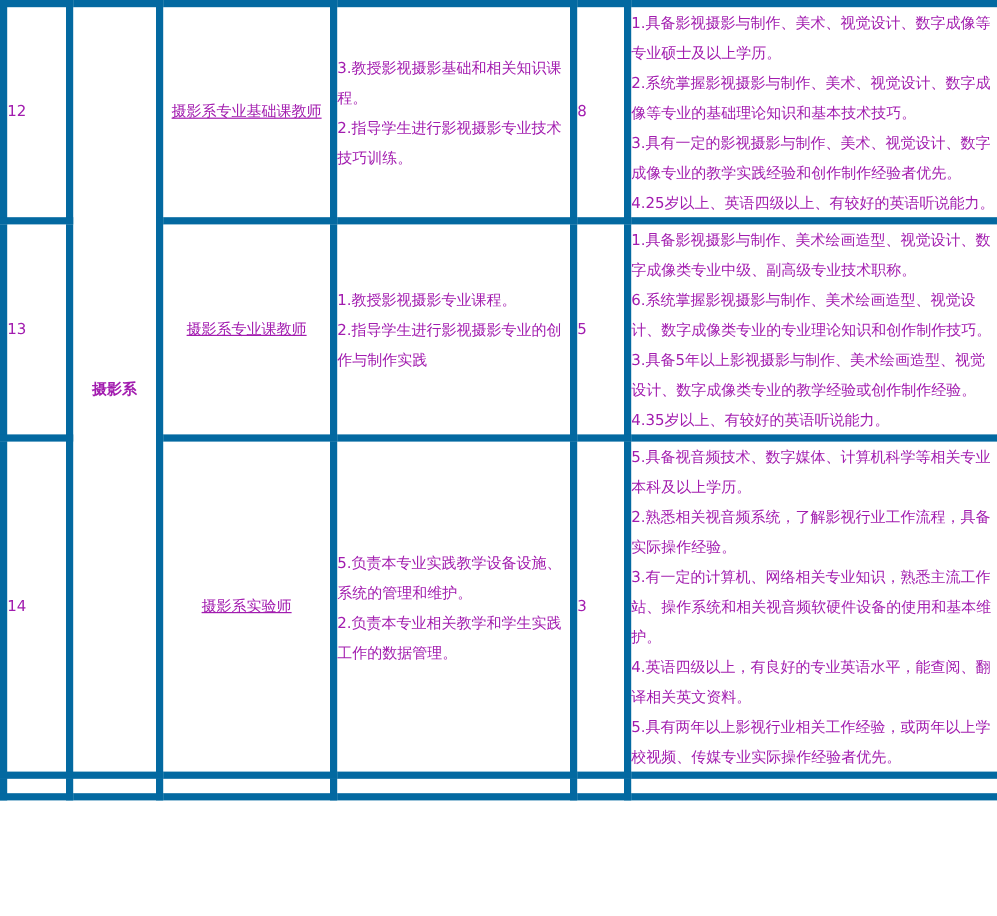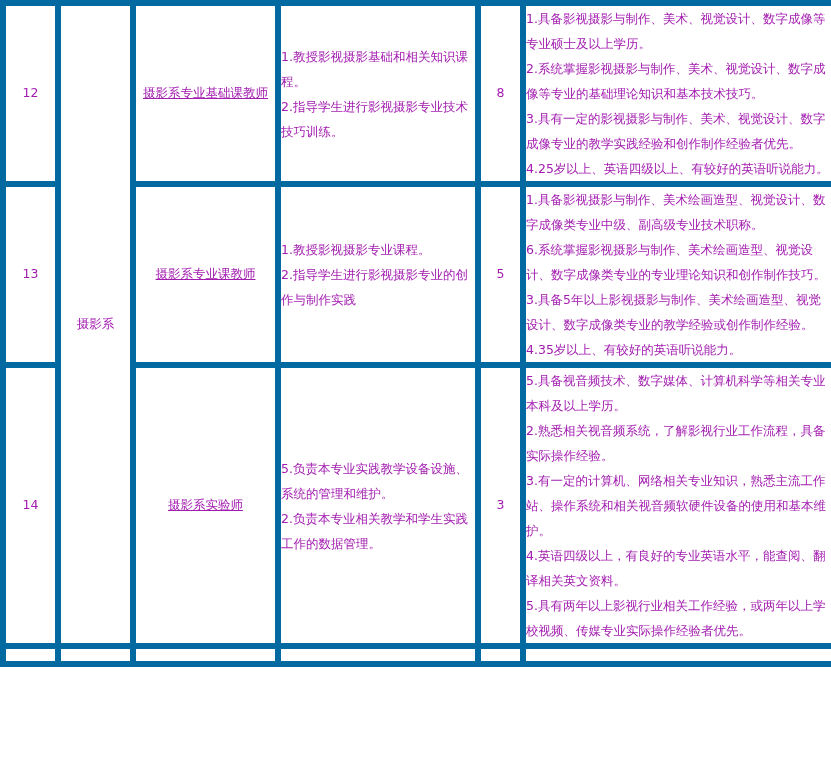--- a/index.html
+++ b/index.html
@@ -33,21 +33,20 @@
   }
   
   col.c-no     { width: 55px; }
   col.c-dept   { width: 75px; }
   col.c-post   { width: 145px; }
   col.c-duty   { width: 200px; }
   col.c-num    { width: 45px; }
   col.c-req    { width: 311px; }
 
   td.cell-center {
-    text-align: center;
   }
   td.cell-text {
     text-align: left;
     padding: 8px 10px 8px 10px;
   }
   td.cell-post {
     text-align: center;
     padding: 6px 8px;
     text-decoration: underline;
   }
@@ -57,20 +56,21 @@
     text-indent: 0;
     word-break: break-all;
   }
   .duty .para { line-height: 2.0; }
   .req .para  { line-height: 2.0; }
 
   .dept-vert {
     text-align: center;
     font-size: 12.5px;
     line-height: 1.8;
+    font-weight: bold;
   }
   .bottom-stub td {
     height: 12px;
     border-top: 1px solid #000000;
     border-bottom: none;
   }
 </style>
 </head>
 <body>
 
@@ -84,21 +84,21 @@
       <col class="c-num">
       <col class="c-req">
     </colgroup>
     <tbody>
 
       <tr>
         <td class="cell-center">12</td>
         <td class="dept-vert" rowspan="3">摄影系</td>
         <td class="cell-post">摄影系专业基础课教师</td>
         <td class="cell-text duty">
-          <p class="para">1.教授影视摄影基础和相关知识课程。</p>
+          <p class="para">3.教授影视摄影基础和相关知识课程。</p>
           <p class="para">2.指导学生进行影视摄影专业技术技巧训练。</p>
         </td>
         <td class="cell-center">8</td>
         <td class="cell-text req">
           <p class="para">1.具备影视摄影与制作、美术、视觉设计、数字成像等专业硕士及以上学历。</p>
           <p class="para">2.系统掌握影视摄影与制作、美术、视觉设计、数字成像等专业的基础理论知识和基本技术技巧。</p>
           <p class="para">3.具有一定的影视摄影与制作、美术、视觉设计、数字成像专业的教学实践经验和创作制作经验者优先。</p>
           <p class="para">4.25岁以上、英语四级以上、有较好的英语听说能力。</p>
         </td>
       </tr>

